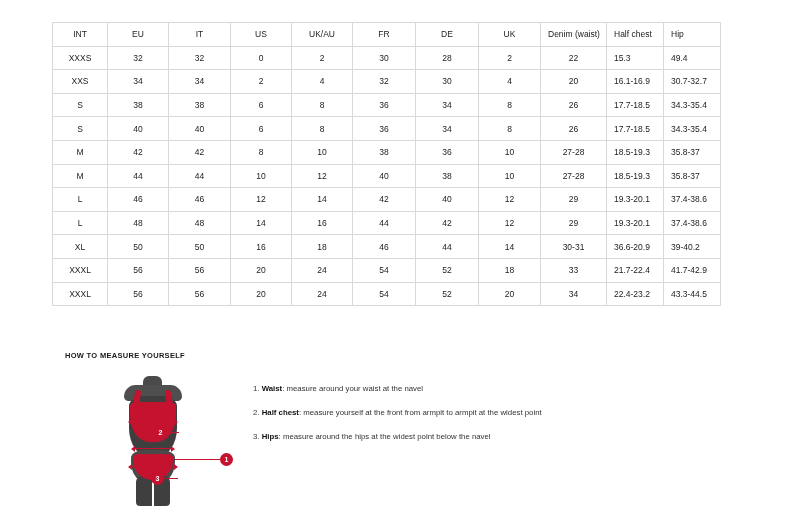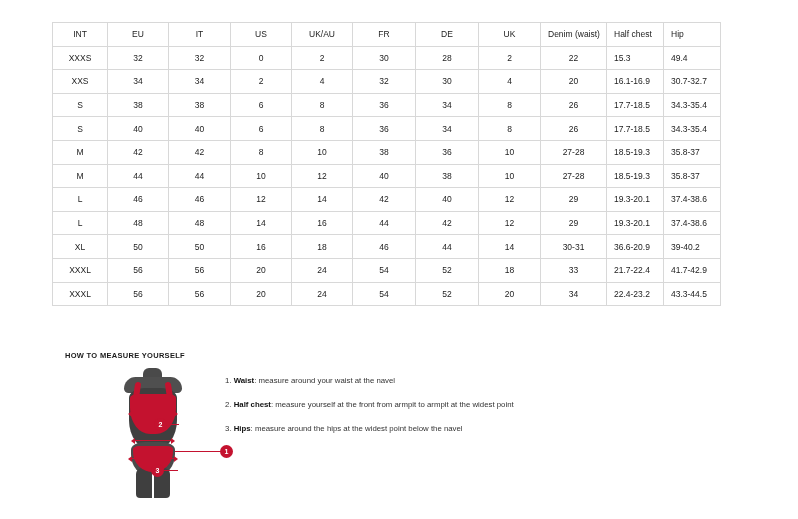--- a/index.html
+++ b/index.html
@@ -73,26 +73,27 @@
     position: absolute;
     left: 65px;
     top: 351px;
     width: 700px;
   }
   .howto-title {
     font-size: 7.5px;
     font-weight: bold;
     letter-spacing: 0.3px;
     color: #1a1a1a;
-    margin-bottom: 6px;
+    margin-bottom: 14px;
   }
   .howto-body {
     position: relative;
     display: flex;
     align-items: flex-start;
+    gap: 28px;
   }
   .figure-col {
     position: relative;
     width: 160px;
     height: 140px;
     flex: 0 0 160px;
   }
   .text-col {
     flex: 1 1 auto;
     padding-top: 10px;

